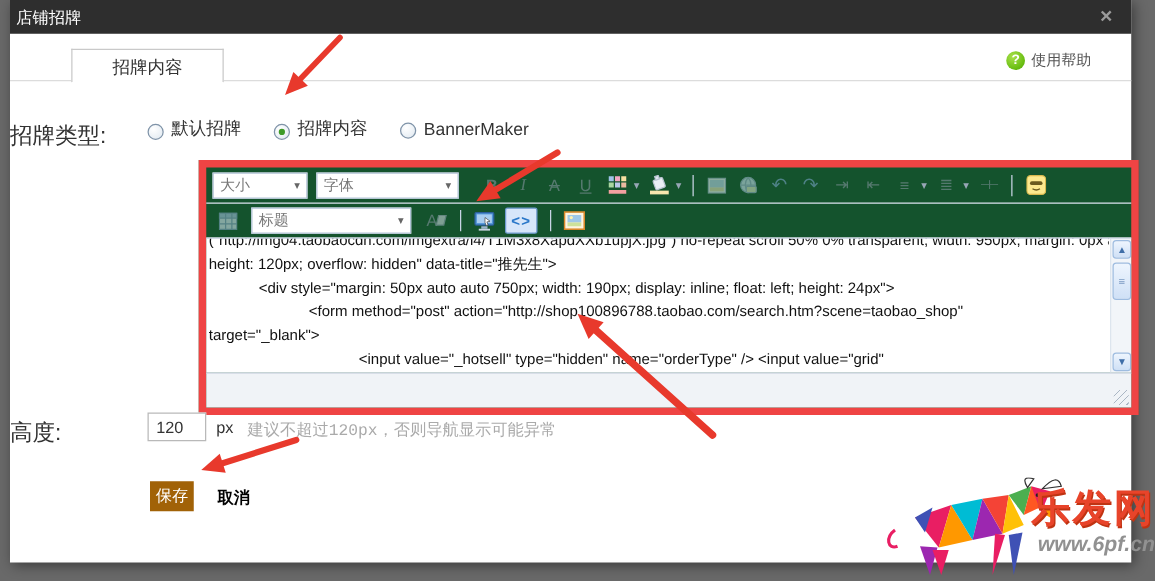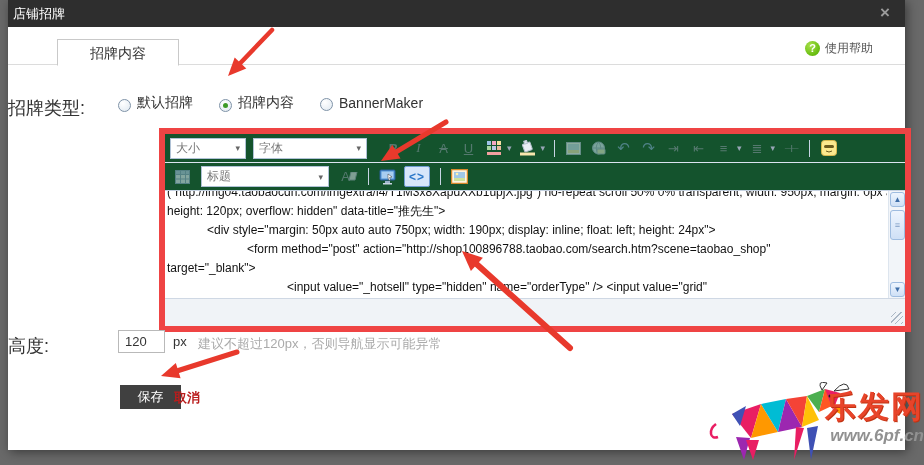--- a/index.html
+++ b/index.html
@@ -67,24 +67,24 @@
   .sthumb { position:absolute; left:1px; top:19px; width:15px; height:30px; border:1px solid #9ebce0; border-radius:3px;
             background:linear-gradient(#eef5fe,#cfe0f6); color:#7d9cc4; font-size:9px; text-align:center; line-height:28px; cursor:grab;}
   .efoot { height:28px; background:#f0f3f7; border-top:1px solid #cfd8e4; position:relative; }
   .grip { position:absolute; right:2px; bottom:2px; width:12px; height:12px; cursor:nwse-resize;
           background:repeating-linear-gradient(135deg, transparent 0 3px, #aab6c4 3px 4px); }
 
   
   .hinput { position:absolute; left:110px; top:330px; width:47px; height:23px; border:1px solid #b9b9b9;
             font-size:13px; color:#333; padding-left:6px; font-family:inherit;}
   .hunit { position:absolute; left:165px; top:334px; font-size:13px; color:#333; }
-  .hhint { position:absolute; left:190px; top:335px; font-size:13px; color:#aaa; }
-  .btn-save { position:absolute; left:112px; top:385px; width:61px; height:24px; background:#404040;
+  .hhint { position:absolute; left:190px; top:335px; font-size:13px; color:#aaa;font-family:Liberation Mono, monospace; }
+  .btn-save { position:absolute; left:112px; top:385px; width:35px; height:24px; background:#a16207;
               color:#fff; font-size:13px; border:none; cursor:pointer; font-family:inherit;}
-  .btn-cancel { position:absolute; left:166px; top:389px; font-size:13px; font-weight:bold; color:#b91c1c; cursor:pointer; }
+  .btn-cancel { position:absolute; left:166px; top:389px; font-size:13px; font-weight:bold; color:#000000; cursor:pointer; }
 
   
   .wmark { position:absolute; left:700px; top:382px; width:224px; height:80px; z-index:5; }
   .wm-name { position:absolute; right:0px; top:4px; font-size:31px; font-weight:bold; color:#e8442a;
              text-shadow:1px 1px 0 #c03312; letter-spacing:2px;}
   .wm-url { position:absolute; right:0px; top:44px; font-size:17px; font-weight:bold; color:#919191;font-style:italic; }
   .wm-bull { position:absolute; left:6px; top:0px; }
 
   .arrows { position:absolute; left:0; top:0; width:924px; height:465px; pointer-events:none; z-index:6; }
 

